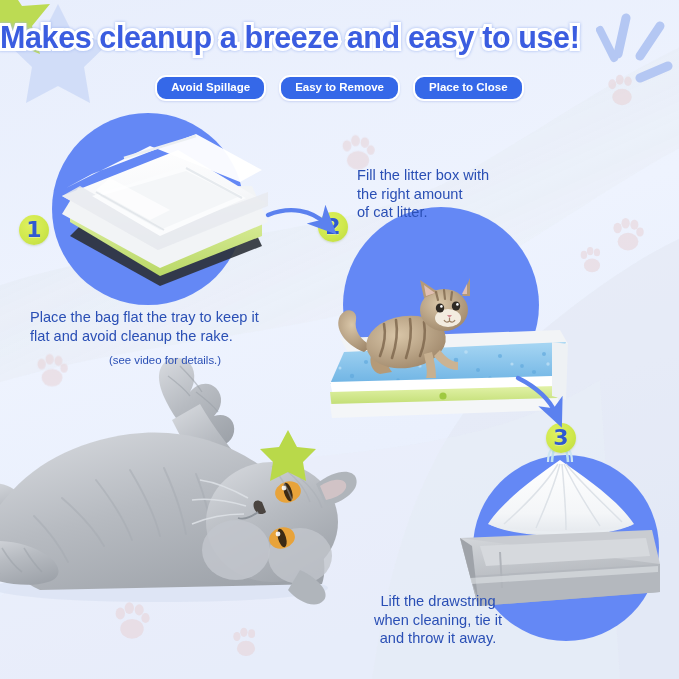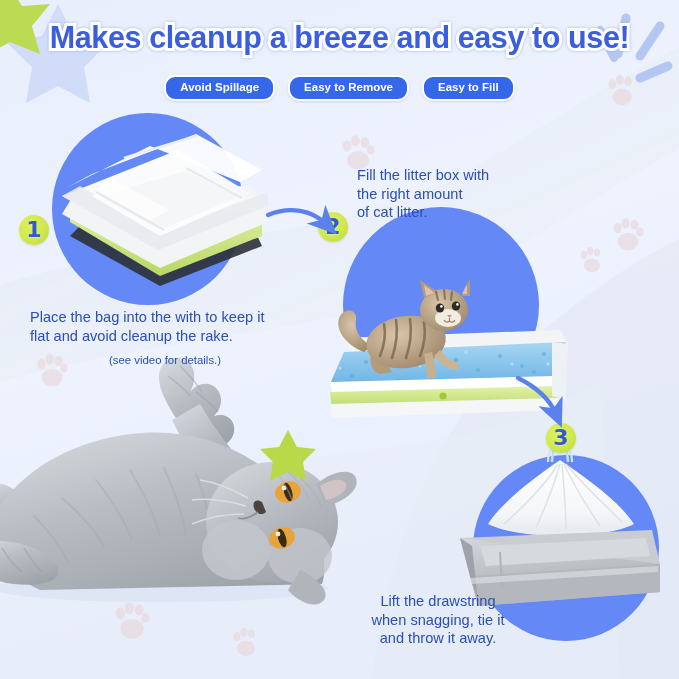--- a/index.html
+++ b/index.html
@@ -14,21 +14,21 @@
     position:absolute; inset:0;
     width:679px; height:679px;
     background:
       linear-gradient(160deg,#e9effc 0%, #eef3fd 35%, #e7eefc 70%, #e9f0fd 100%);
     overflow:hidden;
   }
   svg.full { position:absolute; left:0; top:0; width:679px; height:679px; overflow:visible; }
 
   
   .title-wrap {
-    position:absolute; left:0; top:20px; width:679px;
+    position:absolute; left:0; top:20px; width:572px;
     text-align:center; z-index:30;
   }
   .title {
     display:inline-block;
     font-size:30.5px;
     font-weight:bold;
     letter-spacing:-0.4px;
     color:#3b5de0;
     -webkit-text-stroke:6px #ffffff;
     paint-order:stroke fill;
@@ -215,21 +215,21 @@
     </g>
   </svg>
 
   <div class="title-wrap">
     <span class="title">Makes cleanup a breeze and easy to use!</span>
   </div>
 
   <div class="pill-row">
     <span class="pill">Avoid Spillage</span>
     <span class="pill">Easy to Remove</span>
-    <span class="pill">Easy to Fill</span>
+    <span class="pill">Place to Close</span>
   </div>
 
   <div class="circle c1"></div>
   <svg class="full" style="z-index:18" viewBox="0 0 679 679">
     <g>
 
       <path d="M70,236 L160,286 L262,246 L246,212 L92,214 Z" fill="#2c3138" opacity="0.9"></path>
 
       <path d="M70,222 L160,276 L262,236 L262,212 L70,200 Z" fill="url(#trayGreen)"></path>
       <path d="M70,200 L160,254 L262,212 L180,176 Z" fill="#dff0a8"></path>
@@ -464,30 +464,30 @@
     <span>1</span>
   </div>
   <div class="badge b2">
     <span>2</span>
   </div>
   <div class="badge b3">
     <span>3</span>
   </div>
 
   <div class="cap cap1">
-    <div>Place the bag into the with to keep it</div>
+    <div>Place the bag flat the tray to keep it</div>
     <div>flat and avoid cleanup the rake.</div>
     <span class="sub">(see video for details.)</span>
   </div>
 
   <div class="cap cap2">
     <div>Fill the litter box with</div>
     <div>the right amount</div>
     <div>of cat litter.</div>
   </div>
 
   <div class="cap cap3">
     <div>Lift the drawstring</div>
-    <div>when snagging, tie it</div>
+    <div>when cleaning, tie it</div>
     <div>and throw it away.</div>
   </div>
 
 </div>
 
 </body></html>

